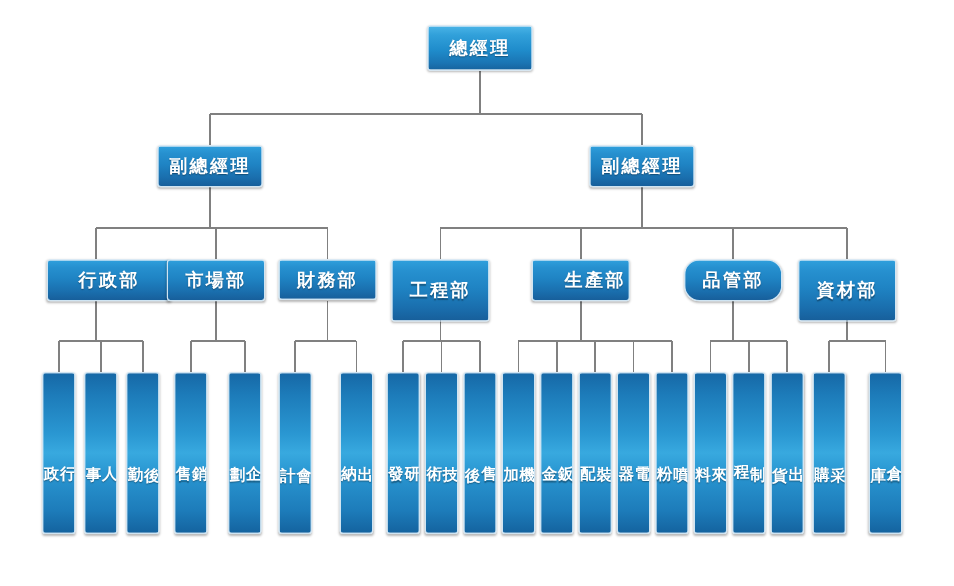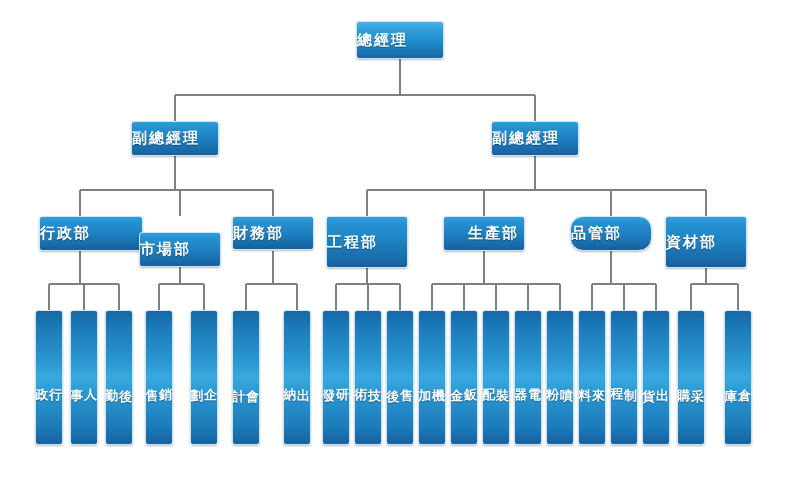--- a/index.html
+++ b/index.html
@@ -37,21 +37,21 @@
     box-sizing: border-box;
     border-radius: 3px;
     border: 1px solid #cfe4f2;
     box-shadow: 0 1px 2px rgba(0,0,0,0.28);
     color: #ffffff;
     text-align: center;
     letter-spacing: 2px;
     text-shadow: 0 1px 1px rgba(0,0,0,0.35);
     display: flex;
     align-items: center;
-    justify-content: flex-start;
+    justify-content: center;
     overflow: hidden;
   }
   
   .node.h {
     background: linear-gradient(to bottom,
         #2f9fdc 0%,
         #2690cf 18%,
         #1f84c4 45%,
         #1a6fae 78%,
         #175f9b 100%);
@@ -167,21 +167,21 @@
       </div>
       <div class="node h" style="left: 131px; top: 121px; width: 88px; height: 35px;">
         <span>副總經理</span>
       </div>
       <div class="node h" style="left: 491px; top: 121px; width: 88px; height: 35px;">
         <span>副總經理</span>
       </div>
       <div class="node h" style="left: 39px; top: 216px; width: 104px; height: 35px;">
         <span>行政部</span>
       </div>
-      <div class="node h" style="left: 139px; top: 216px; width: 82px; height: 35px; margin-top: 16px;">
+      <div class="node h" style="left: 139px; top: 216px; width: 82px; height: 35px;">
         <span>市場部</span>
       </div>
       <div class="node h" style="left: 232px; top: 216px; width: 82px; height: 34px;">
         <span>財務部</span>
       </div>
       <div class="node h" style="left: 326px; top: 216px; width: 82px; height: 52px;">
         <span>工程部</span>
       </div>
       <div class="node h" style="left: 443px; top: 216px; width: 82px; height: 35px; padding-left: 24px;">
         <span>生產部</span>

